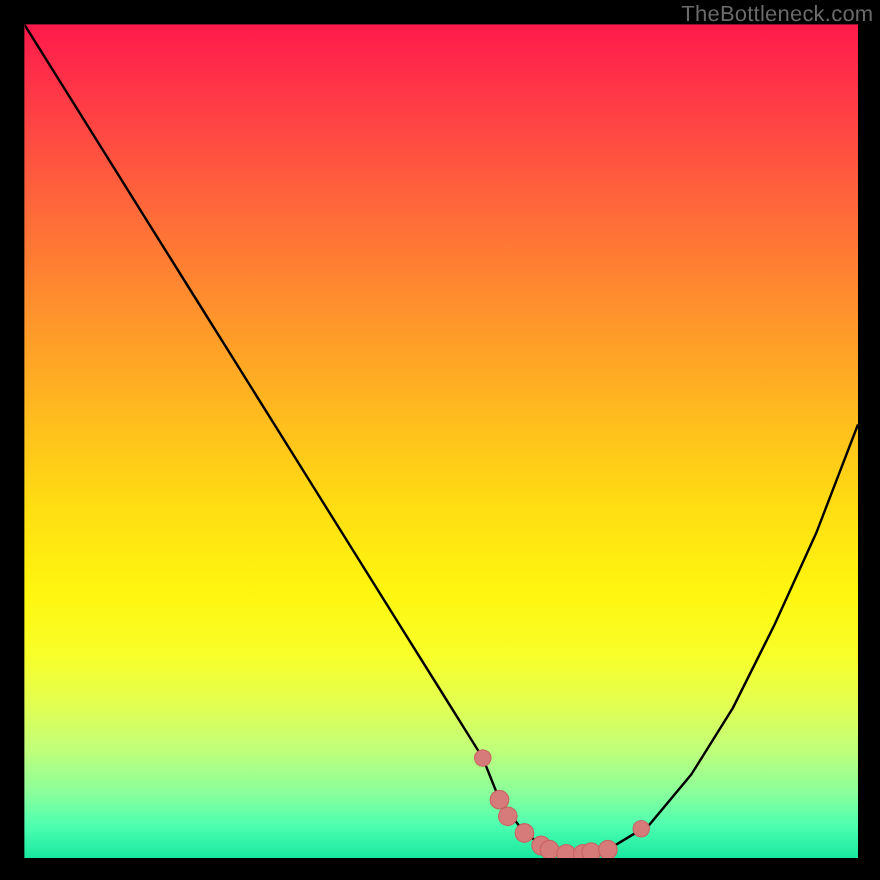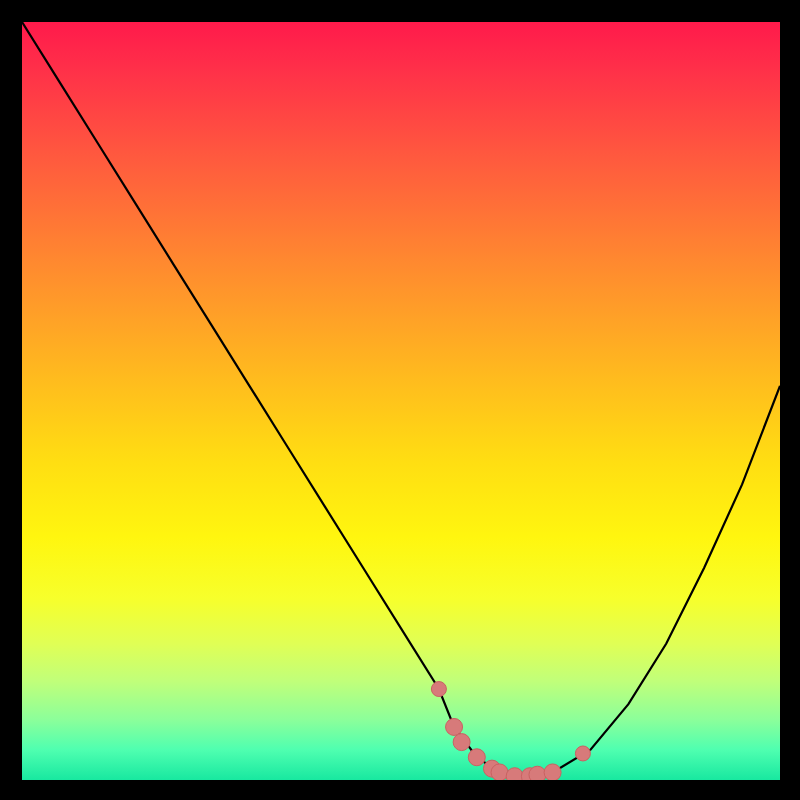--- a/index.html
+++ b/index.html
@@ -62,20 +62,21 @@
     color: #6b6b6b;
     font-size: 20px;
     letter-spacing: 0.2px;
     user-select: none;
   }
 </style>
 </head>
 <body>
 
 <div class="stage">
+  <div class="watermark">TheBottleneck.com</div>
 
   <div class="plot">
     <div class="gradient-fill"></div>
     <svg class="curve-svg" viewBox="0 0 758 758" preserveAspectRatio="none">
       <path id="curve-path" fill="none" stroke="#000000" stroke-width="2.2" d="M0.00 0.00 L37.90 60.64 L75.80 121.28 L113.70 181.92 L151.60 242.56 L189.50 303.20 L227.40 363.84 L265.30 424.48 L303.20 485.12 L341.10 545.76 L379.00 606.40 L416.90 667.04 L432.06 704.94 L454.80 735.26 L477.54 750.42 L492.70 758.00 L515.44 758.00 L530.60 750.42 L568.50 727.68 L606.40 682.20 L644.30 621.56 L682.20 545.76 L720.10 462.38 L758.00 363.84"></path>
       <g id="marker-group">
           <circle cx="416.90" cy="667.04" r="7.5" fill="#d77a7a" stroke="#c96262" stroke-width="1"></circle>
           <circle cx="432.06" cy="704.94" r="8.5" fill="#d77a7a" stroke="#c96262" stroke-width="1"></circle>
           <circle cx="439.64" cy="720.10" r="8.5" fill="#d77a7a" stroke="#c96262" stroke-width="1"></circle>
           <circle cx="454.80" cy="735.26" r="8.5" fill="#d77a7a" stroke="#c96262" stroke-width="1"></circle>

